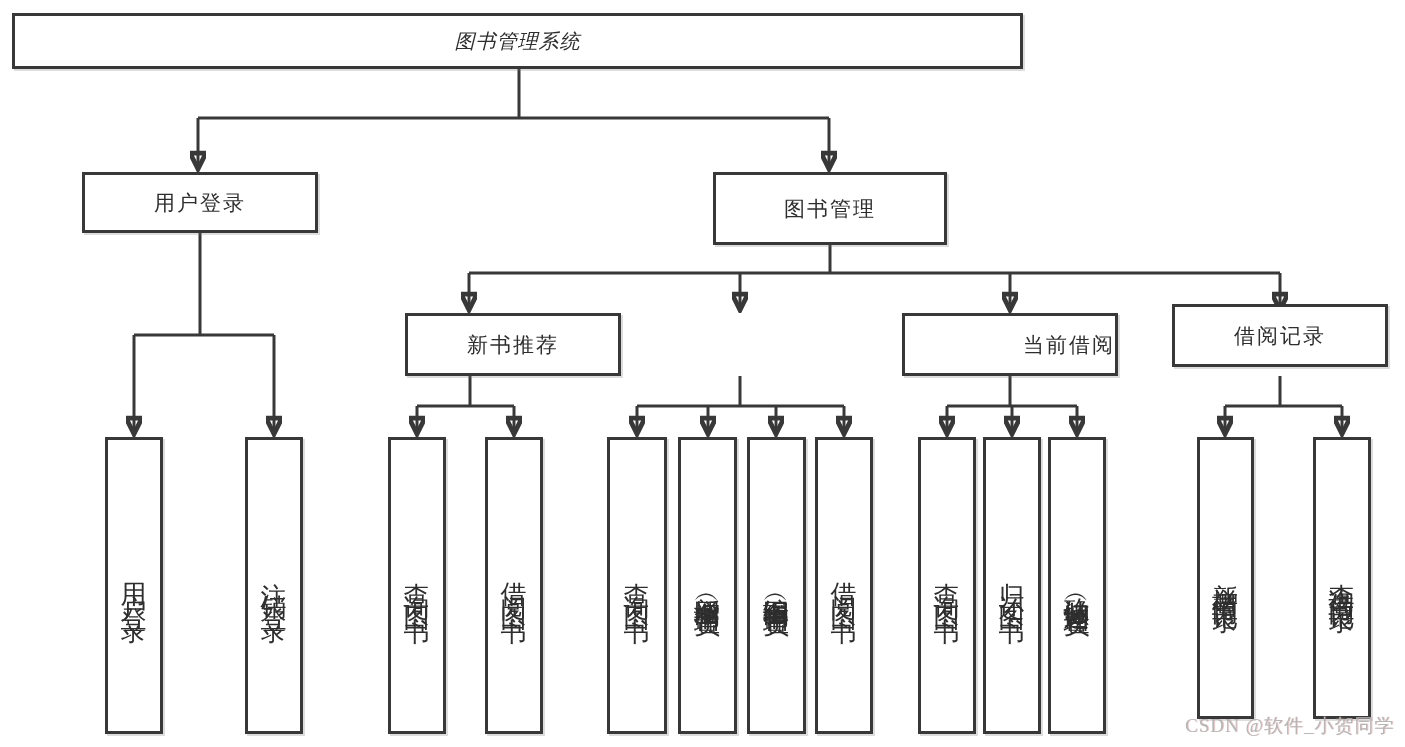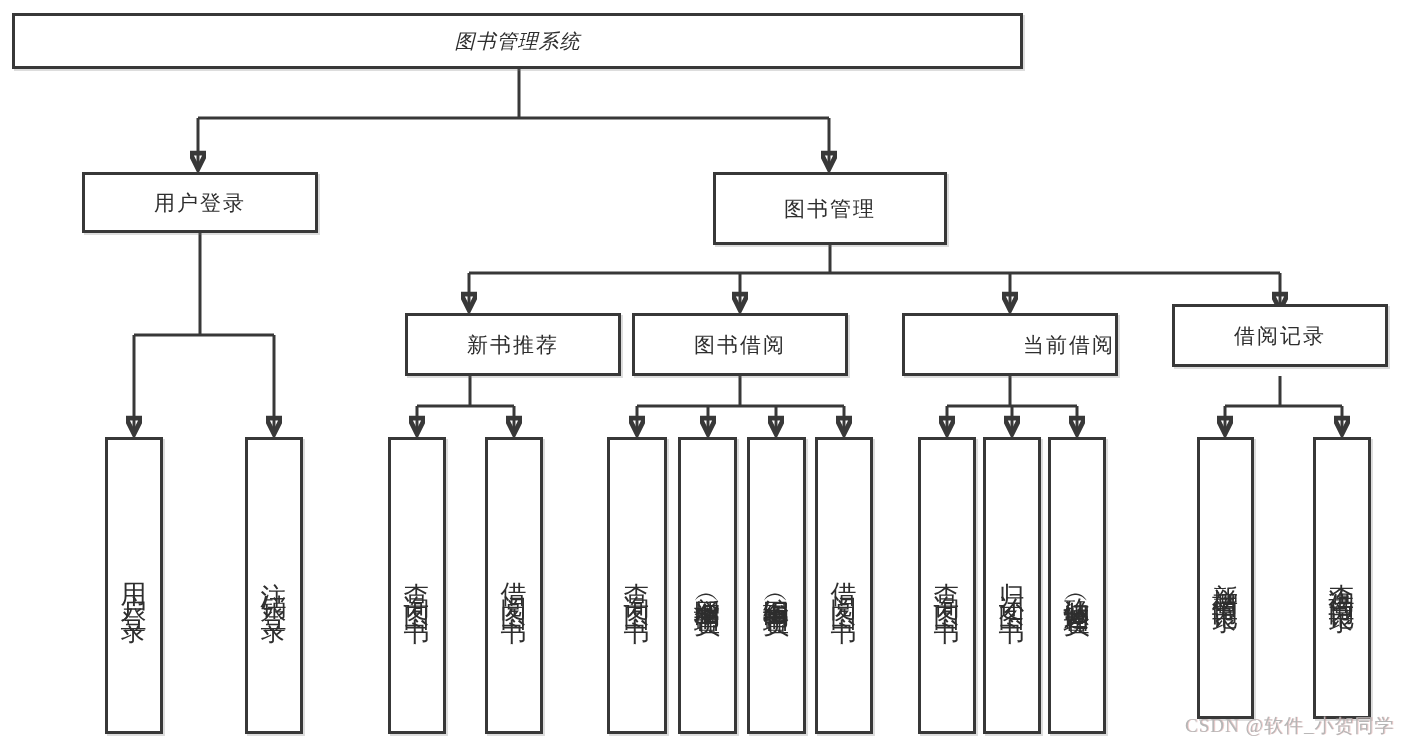--- a/index.html
+++ b/index.html
@@ -137,23 +137,20 @@
   <div class="box" id="l2a">
     <span class="hlabel">用户登录</span>
   </div>
   <div class="box" id="l2b">
     <span class="hlabel">图书管理</span>
   </div>
 
   <div class="box" id="l3a">
     <span class="hlabel">新书推荐</span>
   </div>
-  <div class="box" id="l3b">
-    <span class="hlabel">图书借阅</span>
-  </div>
   <div class="box" id="l3c">
     <span class="hlabel">当前借阅</span>
   </div>
   <div class="box" id="l3d">
     <span class="hlabel">借阅记录</span>
   </div>
 
   <div class="box leaf" id="g1a">
     <span class="vtext sp-wide">用户登录</span>
   </div>

